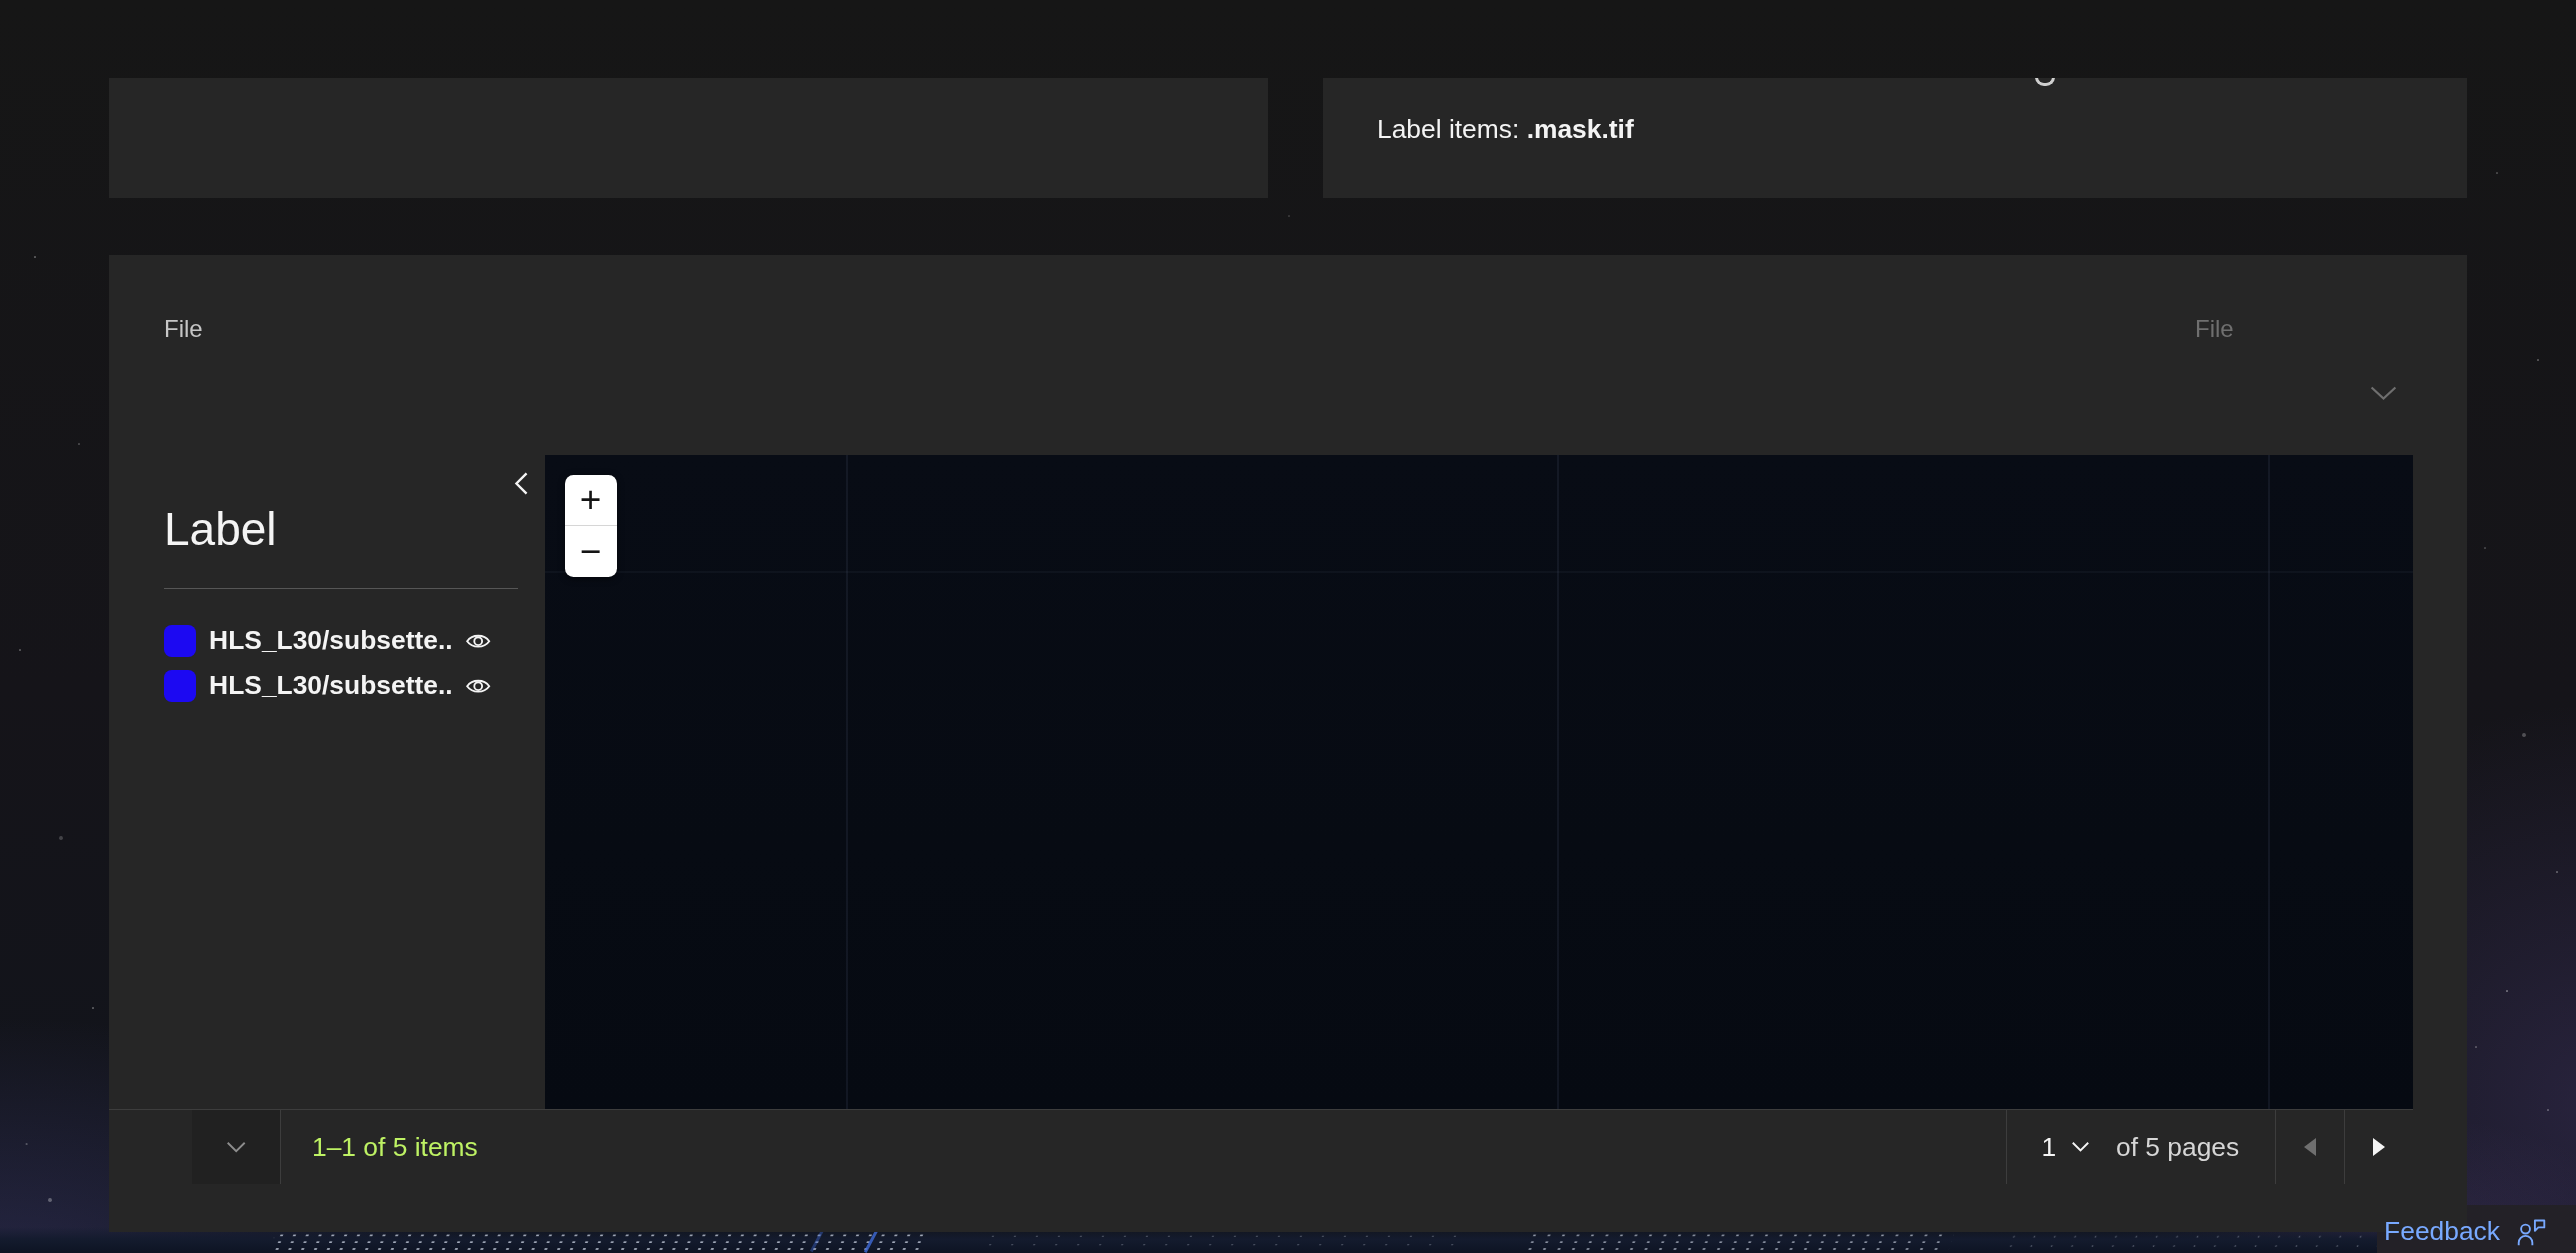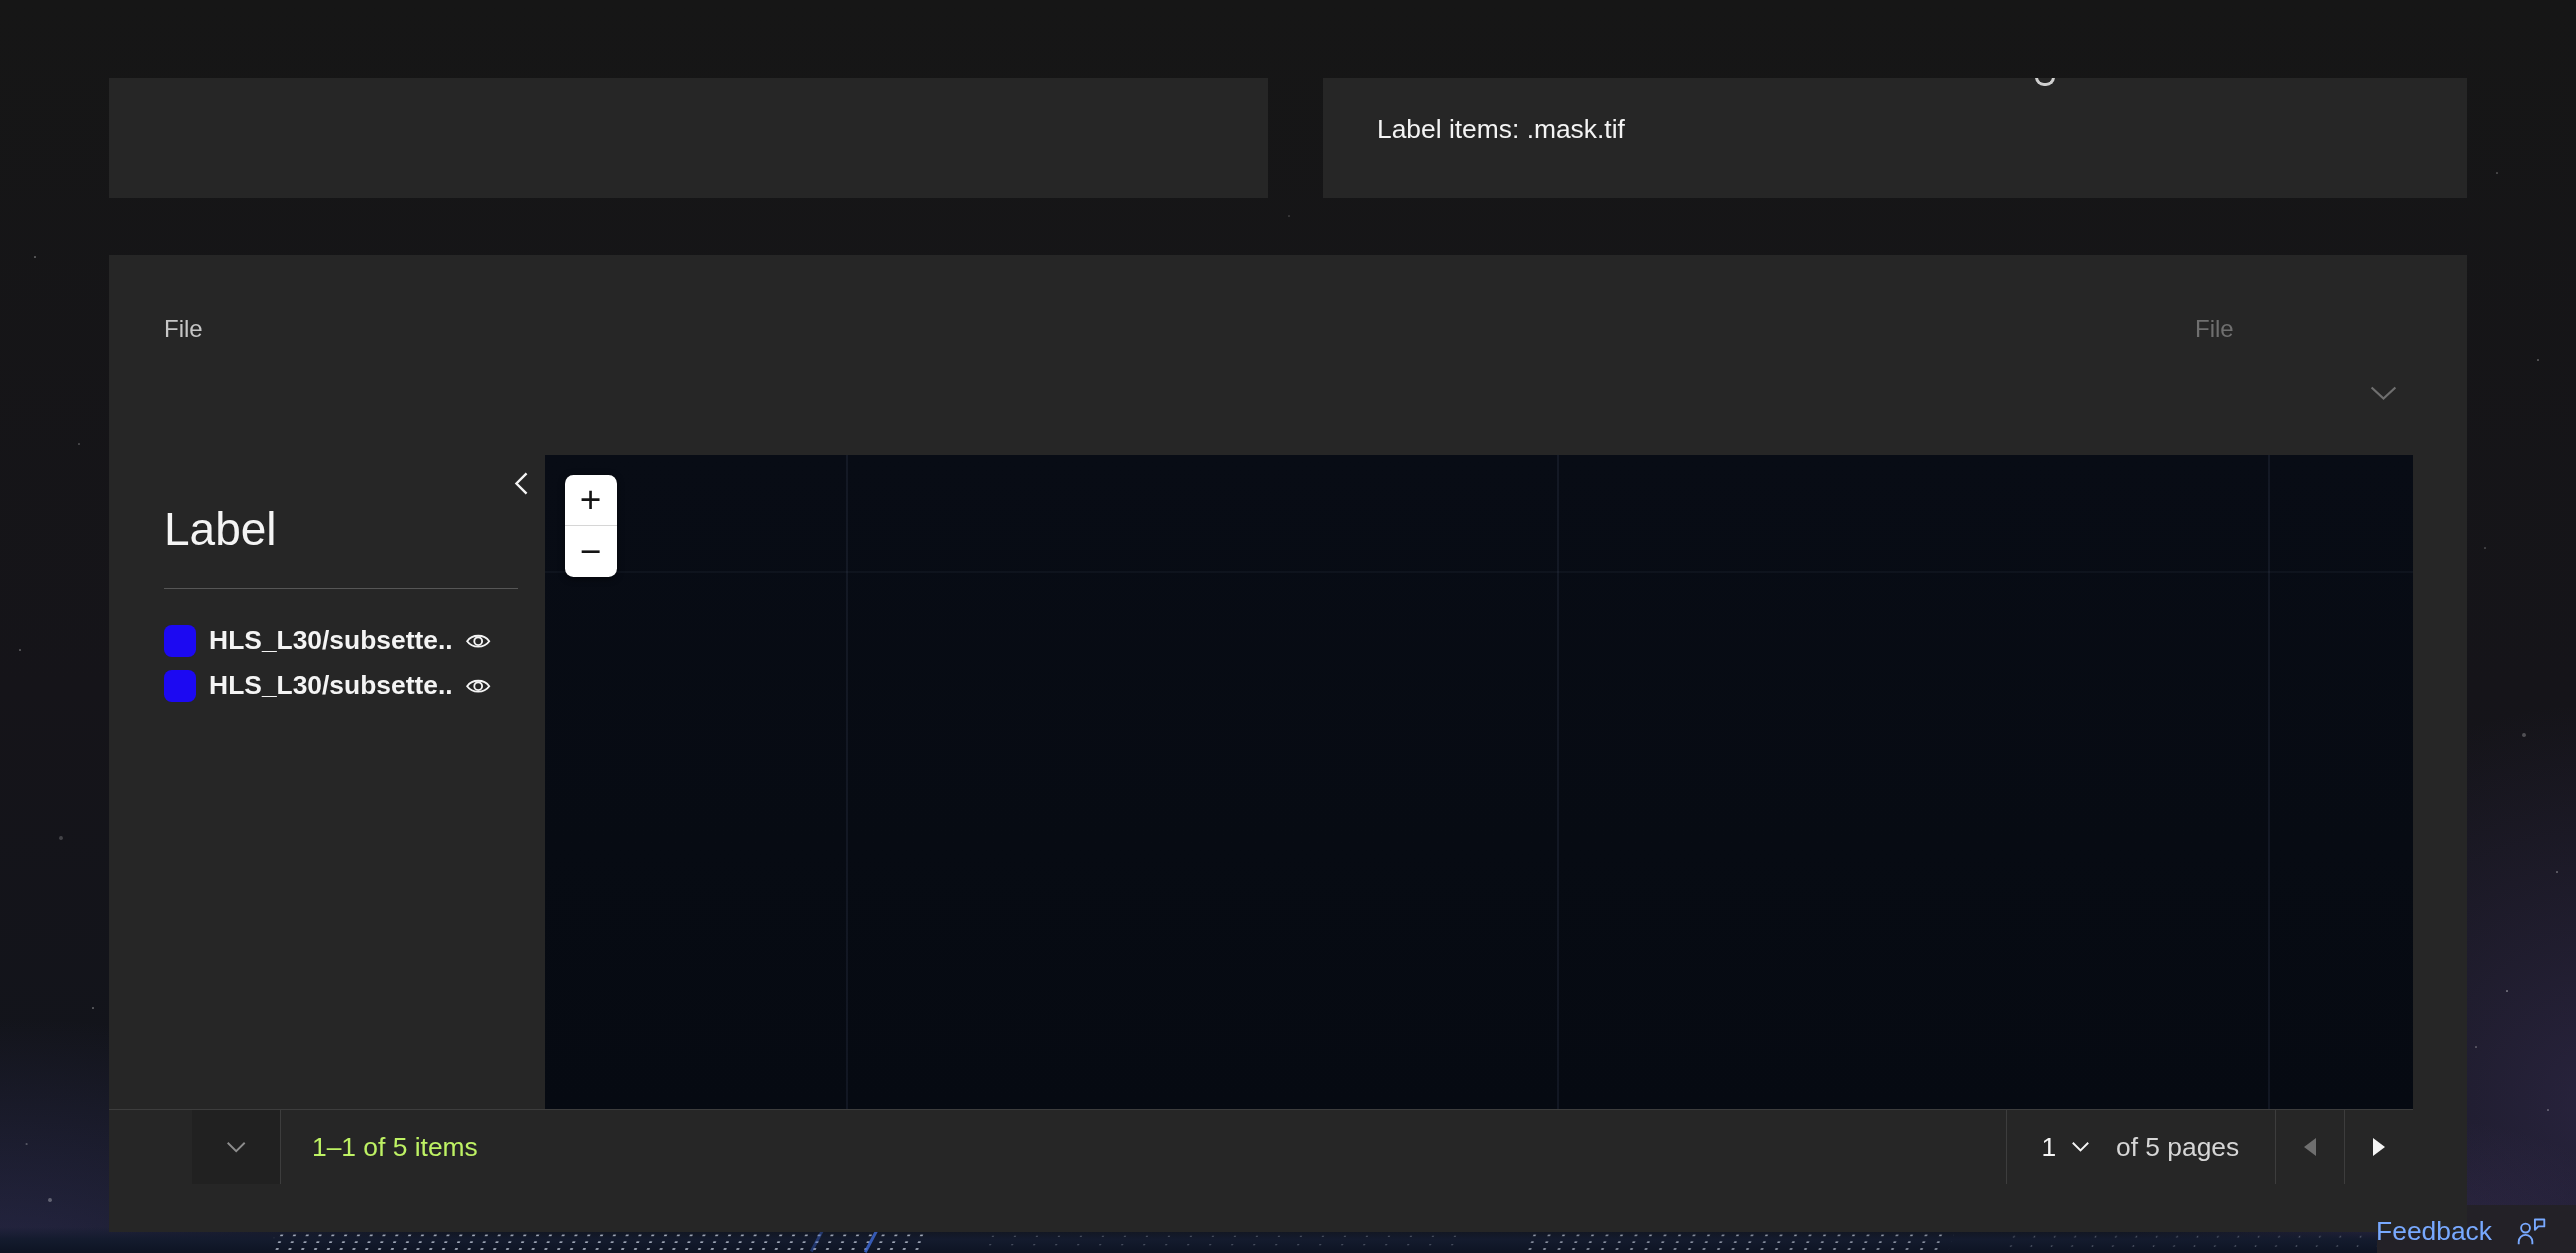--- a/index.html
+++ b/index.html
@@ -59,21 +59,21 @@
   .app-title .prefix { font-weight: 400; margin-right: 7.7px; }
   .app-title .bold { font-weight: 700; }
   .avatar-btn { position: absolute; left: 2510px; top: 18px; width: 47px; height: 47px; border-radius: 50%;
     background: #4a8ede; border: none; cursor: pointer; display: flex; align-items: center; justify-content: center; }
 
   
   .card { position: absolute; background: #262626; }
   .card-top-left  { left: 109px; top: 78px; width: 1159px; height: 120px; }
   .card-top-right { left: 1323px; top: 78px; width: 1144px; height: 120px; overflow: hidden; }
   .suffix-line { position: absolute; left: 54px; top: 36px; font-size: 26.4px; color: #f4f4f4; font-weight: 400; }
-  .suffix-line strong { font-weight: 400; }
+  .suffix-line strong { font-weight: 700; }
   .fragment { position: absolute; left: 712px; top: -0.9px; width: 20.4px; height: 8.5px;
     border: 3.4px solid #cfcfcf; border-top: none; border-radius: 0 0 10.2px 10.2px; }
 
   .main-card { left: 109px; top: 255px; width: 2358px; height: 977px; }
 
   
   .field-label { position: absolute; font-size: 24px; color: #c6c6c6; }
   .file-label { left: 55px; top: 60px; }
   .band-label { left: 2086px; top: 60px; color: #6f6f6f; }
   .file-dropdown { position: absolute; left: 55px; top: 102px; width: 325px; height: 73px;
@@ -122,21 +122,21 @@
   .page-select .value { font-size: 26.4px; color: #f4f4f4; }
   .pages-text { font-size: 26.4px; color: #d6d6d6; align-self: center; margin-right: 36px; white-space: nowrap; }
   .pag-arrow { width: 68px; background: transparent; border: none; display: flex; align-items: center;
     justify-content: center; cursor: pointer; }
   .tri-left { width: 0; height: 0; border-top: 9.4px solid transparent; border-bottom: 9.4px solid transparent;
     border-right: 12.8px solid #6f6f6f; }
   .tri-right { width: 0; height: 0; border-top: 9.4px solid transparent; border-bottom: 9.4px solid transparent;
     border-left: 12.8px solid #f4f4f4; }
 
   
-  .feedback-row { position: absolute; right: 29px; top: 1216px; display: flex; align-items: center; gap: 24px; z-index: 60; }
+  .feedback-row { position: absolute; right: 29px; top: 1216px; display: flex; align-items: flex-end; gap: 16px; z-index: 60; }
   .feedback-link { font-size: 26.4px; color: #78a9ff; text-decoration: none; cursor: pointer; }
 </style>
 </head>
 <body>
 
 <div id="app">
 
   <div class="stars"></div>
   <div class="city-band"></div>
   <div class="lights lights-a"></div>

